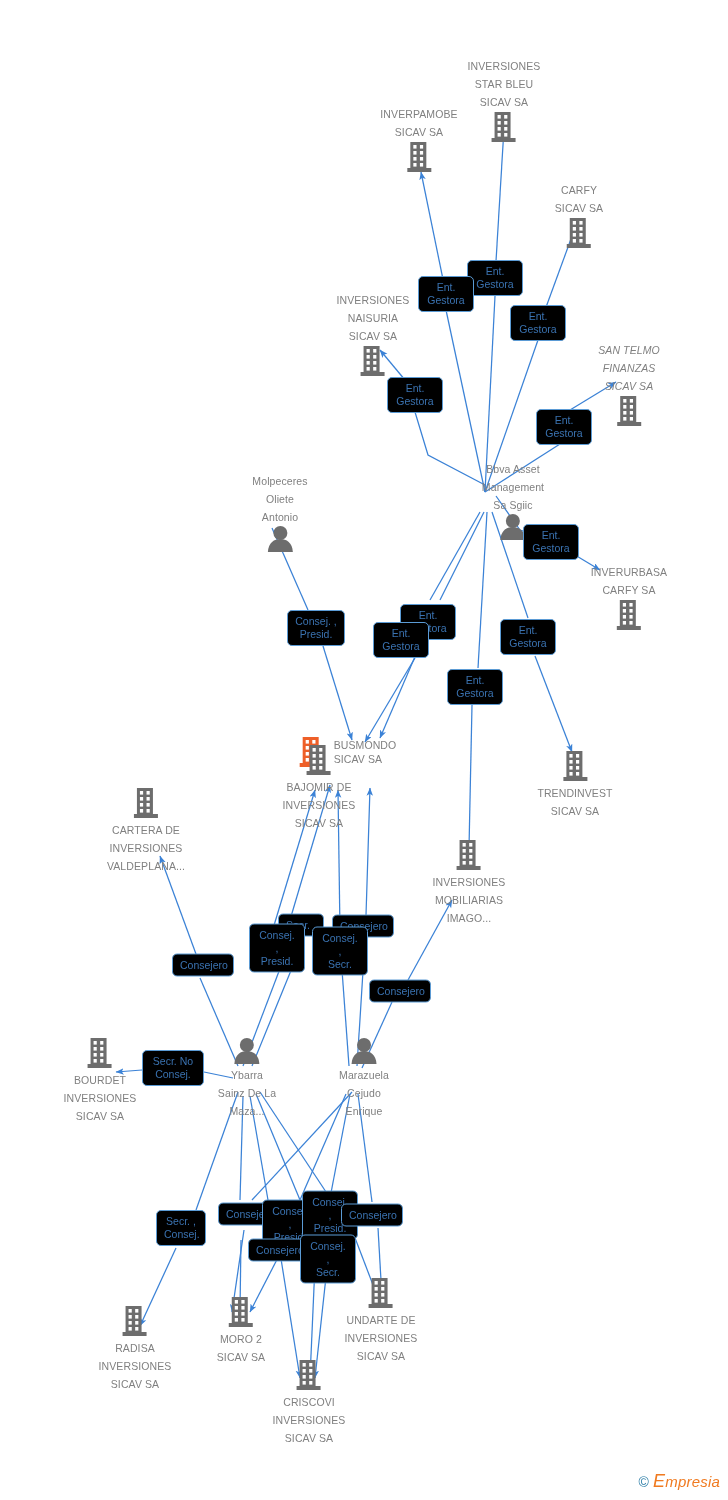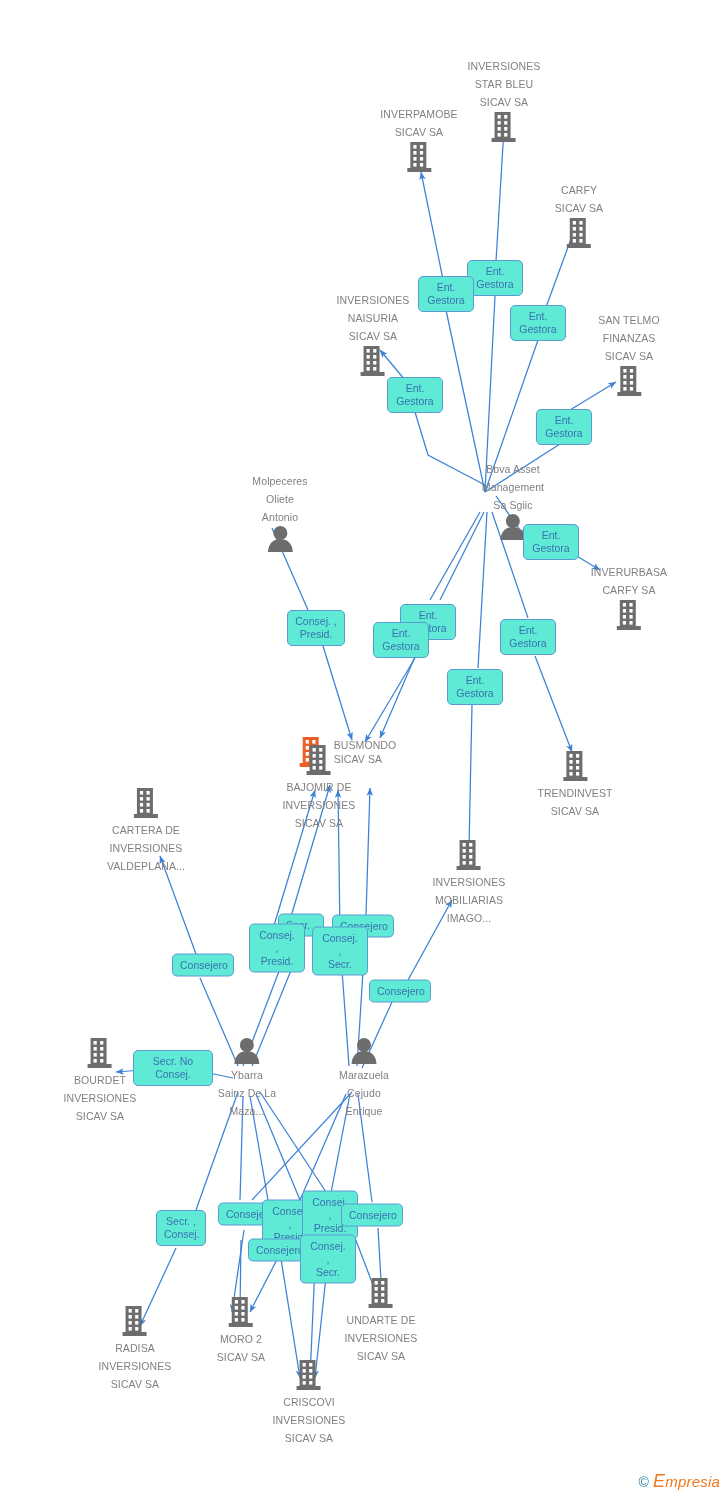--- a/index.html
+++ b/index.html
@@ -48,21 +48,21 @@
   .node.label-right {
     display: flex;
     align-items: center;
     white-space: nowrap;
   }
   .node.label-right .node-label { margin-left: 8px; text-align: left; }
 
   .edge-label {
     position: absolute;
     transform: translate(-50%, -50%);
-    background: #5eead4;
+    background: #000000;
     border: 1px solid #5b9bd5;
     border-radius: 5px;
     color: #3a72b0;
     font-size: 10.5px;
     line-height: 13px;
     padding: 4px 7px;
     text-align: center;
     white-space: pre-line;
     box-sizing: border-box;
   }
@@ -203,21 +203,21 @@
             <rect x="2" y="28" width="24" height="4" fill="#6d6d6d"></rect>
             <rect x="8" y="5" width="3.2" height="3.6" fill="#fff"></rect>
             <rect x="14.6" y="5" width="3.2" height="3.6" fill="#fff"></rect>
             <rect x="8" y="11" width="3.2" height="3.6" fill="#fff"></rect>
             <rect x="14.6" y="11" width="3.2" height="3.6" fill="#fff"></rect>
             <rect x="8" y="17" width="3.2" height="3.6" fill="#fff"></rect>
             <rect x="14.6" y="17" width="3.2" height="3.6" fill="#fff"></rect>
             <rect x="8" y="23" width="3.2" height="3.6" fill="#fff"></rect>
             <rect x="14.6" y="23" width="3.2" height="3.6" fill="#fff"></rect>
           </svg></span></div>
-      <div class="node label-above" style="left: 629px; top: 354px;"><span class="node-label">SAN TELMO
+      <div class="node label-above" style="left: 629px; top: 384px; font-style: italic;"><span class="node-label">SAN TELMO
 FINANZAS
 SICAV SA</span><span class="node-icon"><svg width="28" height="34" viewBox="0 0 28 34" aria-hidden="true">
             <rect x="5" y="2" width="16" height="27" fill="#6d6d6d"></rect>
             <rect x="2" y="28" width="24" height="4" fill="#6d6d6d"></rect>
             <rect x="8" y="5" width="3.2" height="3.6" fill="#fff"></rect>
             <rect x="14.6" y="5" width="3.2" height="3.6" fill="#fff"></rect>
             <rect x="8" y="11" width="3.2" height="3.6" fill="#fff"></rect>
             <rect x="14.6" y="11" width="3.2" height="3.6" fill="#fff"></rect>
             <rect x="8" y="17" width="3.2" height="3.6" fill="#fff"></rect>
             <rect x="14.6" y="17" width="3.2" height="3.6" fill="#fff"></rect>
@@ -426,21 +426,21 @@
       <div class="edge-label" style="left: 475px; top: 687px; width: 56px;">Ent.
 Gestora</div>
       <div class="edge-label" style="left: 301px; top: 925px; width: 46px;">Secr. ,</div>
       <div class="edge-label" style="left: 363px; top: 926px; width: 62px;">Consejero</div>
       <div class="edge-label" style="left: 277px; top: 948px; width: 56px;">Consej. ,
 Presid.</div>
       <div class="edge-label" style="left: 340px; top: 951px; width: 56px;">Consej. ,
 Secr.</div>
       <div class="edge-label" style="left: 203px; top: 965px; width: 62px;">Consejero</div>
       <div class="edge-label" style="left: 400px; top: 991px; width: 62px;">Consejero</div>
-      <div class="edge-label" style="left: 173px; top: 1068px; width: 80px;">Secr.  No
+      <div class="edge-label" style="left: 173px; top: 1068px; width: 62px;">Secr.  No
 Consej.</div>
       <div class="edge-label" style="left: 181px; top: 1228px; width: 50px;">Secr. ,
 Consej.</div>
       <div class="edge-label" style="left: 249px; top: 1214px; width: 62px;">Consejero</div>
       <div class="edge-label" style="left: 290px; top: 1224px; width: 56px;">Consej. ,
 Presid.</div>
       <div class="edge-label" style="left: 330px; top: 1215px; width: 56px;">Consej. ,
 Presid.</div>
       <div class="edge-label" style="left: 372px; top: 1215px; width: 62px;">Consejero</div>
       <div class="edge-label" style="left: 279px; top: 1250px; width: 62px;">Consejero</div>

